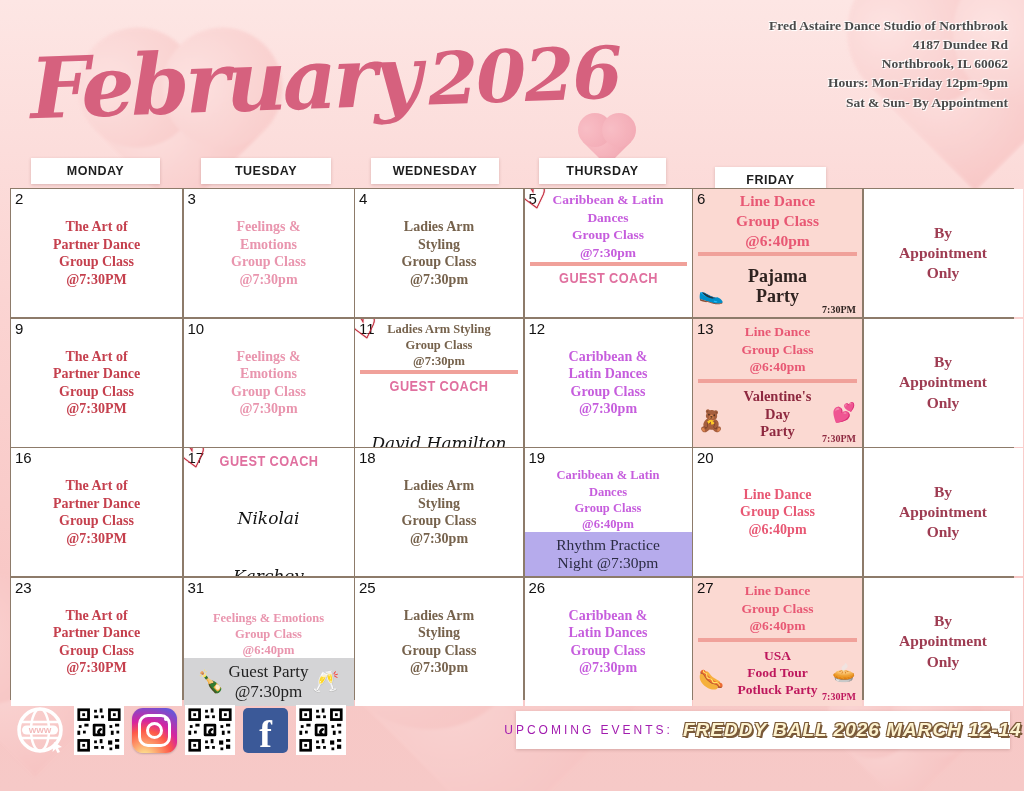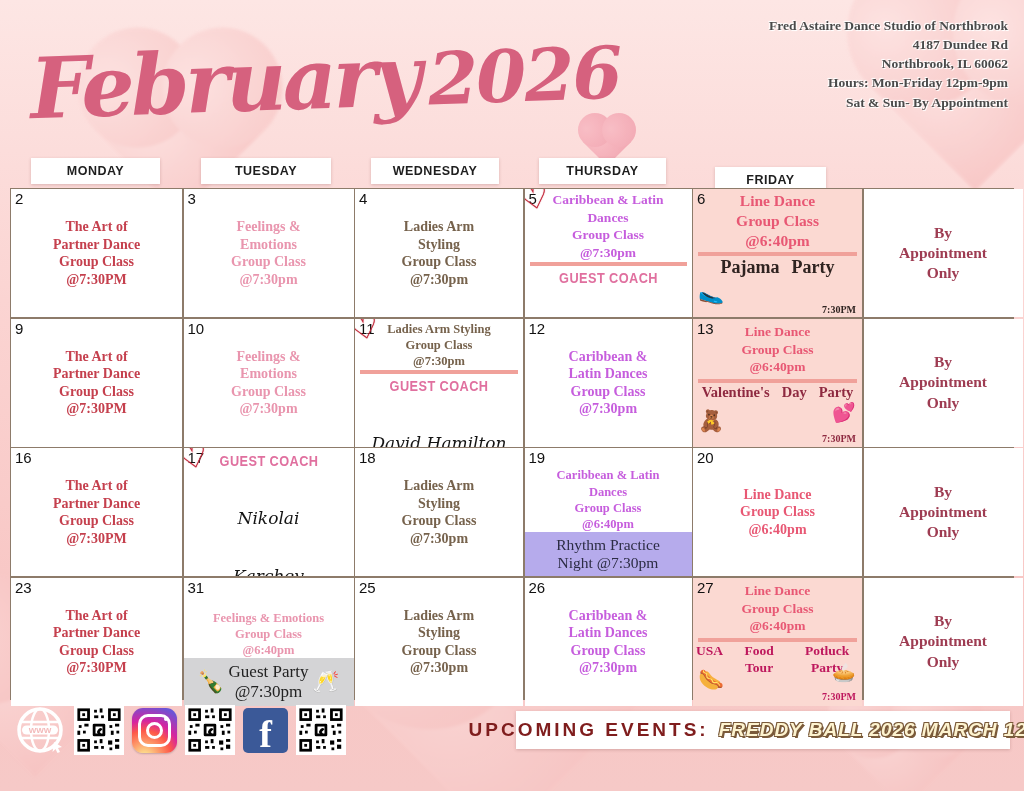--- a/index.html
+++ b/index.html
@@ -68,22 +68,22 @@
           text-align:center;color:#141414;line-height:1.05;padding:1px 0 3px;}
   .script span{display:block;margin-top:40px;}
   .banner{margin-top:auto;flex:none;display:flex;align-items:center;justify-content:center;
           gap:4px;text-align:center;font-family:"Liberation Serif",serif;
           font-size:15.5px;color:#2c2c44;padding:4px 2px;line-height:1.15;
           margin-left:-3px;margin-right:-3px;margin-bottom:-2px;}
   .banner .lines span{display:block;}
   .bn-lavender{background:#b6abec;}
   .bn-gray{background:#d4d4d6;color:#222;font-size:17px;}
   .banner .em{font-size:22px;line-height:1;}
-  .party{flex:1.05;position:relative;display:flex;flex-direction:row;justify-content:center;
-         text-align:center;font-family:"Liberation Serif",serif;font-weight:700;gap:12px;}
+  .party{flex:1.05;position:relative;display:flex;flex-direction:column;justify-content:center;
+         text-align:center;font-family:"Liberation Serif",serif;font-weight:700;}
   .pt-dark{color:#2f2320;font-size:18px;line-height:1.15;}
   .pt-valentine{color:#8e2940;font-size:14.5px;line-height:1.2;}
   .pt-usa{color:#be185d;font-size:13.5px;line-height:1.25;}
   .party .time{position:absolute;bottom:0;right:3px;font-size:10px;}
   .party .em-l{position:absolute;left:2px;bottom:10px;font-size:21px;}
   .party .em-r{position:absolute;right:3px;top:30%;font-size:19px;}
   .evline{display:block;}
 
   
   .socials{position:absolute;left:14px;top:704px;display:flex;align-items:center;gap:8px;}
@@ -95,21 +95,21 @@
          box-shadow:0 1px 2px rgba(0,0,0,.2);}
   .insta .lens{position:absolute;inset:6px;border:3px solid #fff;border-radius:10px;}
   .insta .ring{position:absolute;left:14px;top:14px;width:11px;height:11px;border:3px solid #fff;border-radius:50%;}
   .insta .dot{position:absolute;right:9px;top:9px;width:4px;height:4px;background:#fff;border-radius:50%;}
   .fb{width:45px;height:45px;border-radius:5px;background:#3b5998;color:#fff;
       font-weight:700;font-size:38px;font-family:"Liberation Serif",serif;
       display:flex;align-items:flex-end;justify-content:center;overflow:hidden;line-height:.95;}
   .upcoming{position:absolute;left:516px;top:711px;width:494px;height:38px;background:#fff;
             box-shadow:0 1px 3px rgba(120,60,60,.25);display:flex;align-items:center;
             justify-content:center;gap:10px;white-space:nowrap;}
-  .upcoming .label{font-weight:700;font-size:19px;letter-spacing:3px;color:#7f1d1d;}
+  .upcoming .label{font-weight:400;font-size:12px;letter-spacing:3px;color:#a21caf;}
   .upcoming .event{font-family:"Liberation Sans",sans-serif;font-style:italic;font-weight:700;
                    font-size:19px;letter-spacing:1px;color:#fdf3cf;
                    text-shadow:-1px -1px 0 #7a5a3a,1px -1px 0 #7a5a3a,-1px 1px 0 #7a5a3a,
                                1px 1px 0 #7a5a3a,2px 2px 0 #7a5a3a;}
 </style>
 </head>
 <body>
 
 <div class="bg-heart bh1"></div>
 <div class="bg-heart bh2"></div>

